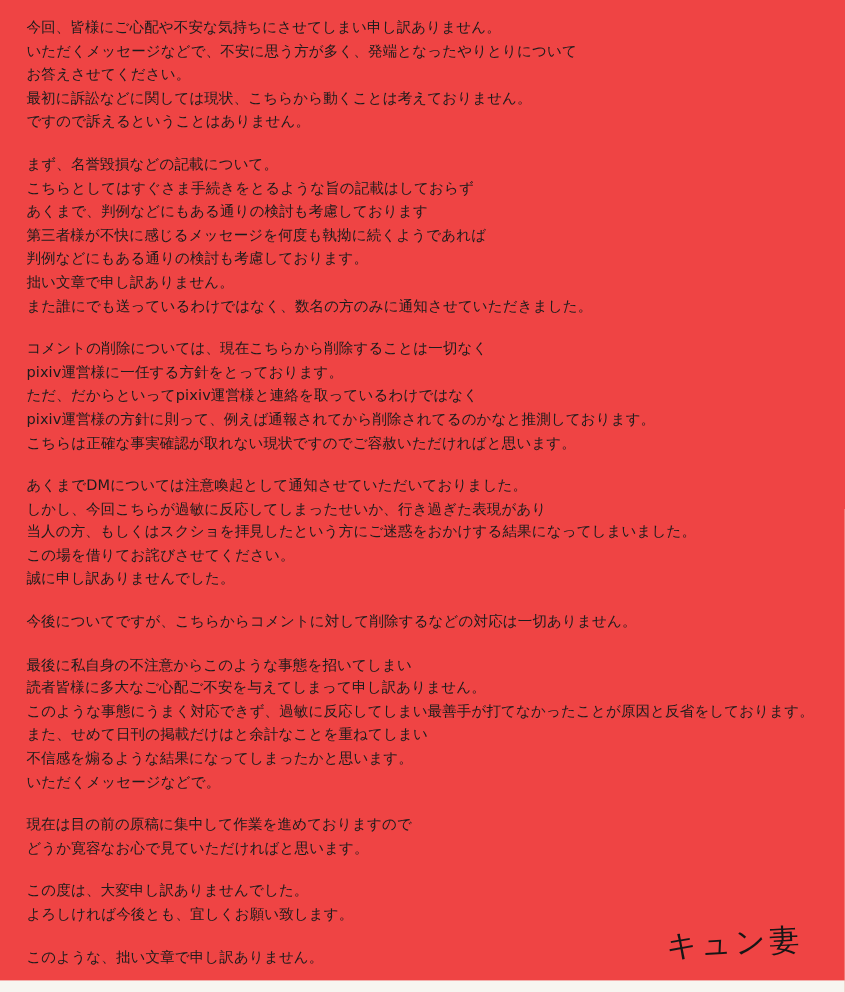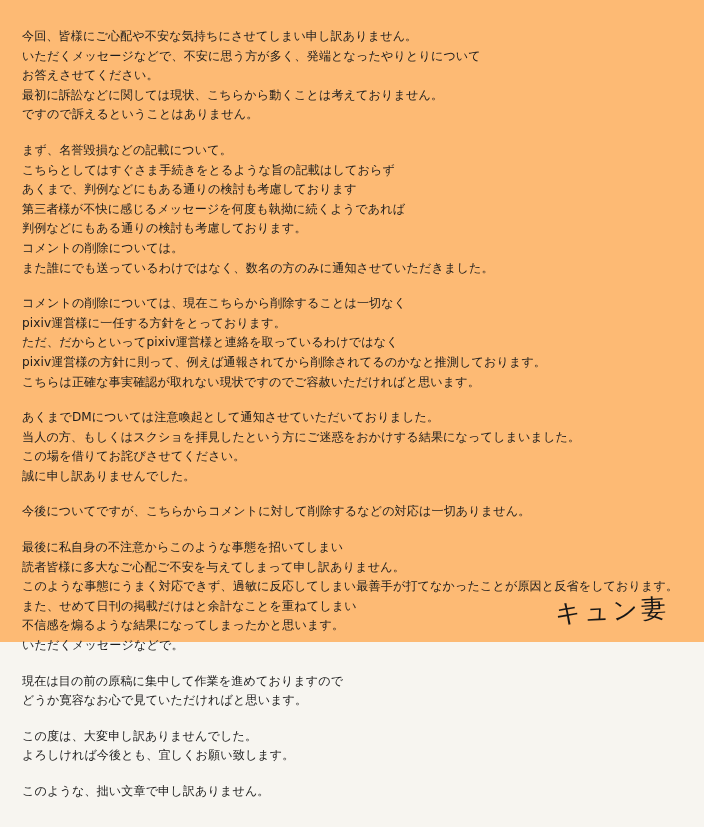--- a/index.html
+++ b/index.html
@@ -10,24 +10,24 @@
     width: 704px;
     height: 827px;
     background: #f7f5f0;
     font-family: "DejaVu Sans", "Liberation Sans", sans-serif;
     color: #1c1c1c;
     overflow: hidden;
   }
   .page {
     position: relative;
     width: 704px;
-    height: 642px;
+    height: 817px;
     box-sizing: border-box;
-    padding: 27px 22px 10px 22px;
-    background: #fdba74;
+    padding: 14px 22px 10px 22px;
+    background: #ef4444;
   }
   .doc-body {
     font-size: 12.1px;
     line-height: 19.6px;
     letter-spacing: 0.1px;
   }
   .para {
     margin: 0 0 16px 0;
   }
   .para:last-child {
@@ -63,34 +63,35 @@
       <span class="line">最初に訴訟などに関しては現状、こちらから動くことは考えておりません。</span>
       <span class="line">ですので訴えるということはありません。</span>
     </div>
 
     <div class="para">
       <span class="line">まず、名誉毀損などの記載について。</span>
       <span class="line">こちらとしてはすぐさま手続きをとるような旨の記載はしておらず</span>
       <span class="line">あくまで、判例などにもある通りの検討も考慮しております</span>
       <span class="line">第三者様が不快に感じるメッセージを何度も執拗に続くようであれば</span>
       <span class="line">判例などにもある通りの検討も考慮しております。</span>
-      <span class="line">コメントの削除については。</span>
+      <span class="line">拙い文章で申し訳ありません。</span>
       <span class="line">また誰にでも送っているわけではなく、数名の方のみに通知させていただきました。</span>
     </div>
 
     <div class="para">
       <span class="line">コメントの削除については、現在こちらから削除することは一切なく</span>
       <span class="line">pixiv運営様に一任する方針をとっております。</span>
       <span class="line">ただ、だからといってpixiv運営様と連絡を取っているわけではなく</span>
       <span class="line">pixiv運営様の方針に則って、例えば通報されてから削除されてるのかなと推測しております。</span>
       <span class="line">こちらは正確な事実確認が取れない現状ですのでご容赦いただければと思います。</span>
     </div>
 
     <div class="para">
       <span class="line">あくまでDMについては注意喚起として通知させていただいておりました。</span>
+      <span class="line">しかし、今回こちらが過敏に反応してしまったせいか、行き過ぎた表現があり</span>
       <span class="line">当人の方、もしくはスクショを拝見したという方にご迷惑をおかけする結果になってしまいました。</span>
       <span class="line">この場を借りてお詫びさせてください。</span>
       <span class="line">誠に申し訳ありませんでした。</span>
     </div>
 
     <div class="para">
       <span class="line">今後についてですが、こちらからコメントに対して削除するなどの対応は一切ありません。</span>
     </div>
 
     <div class="para">

